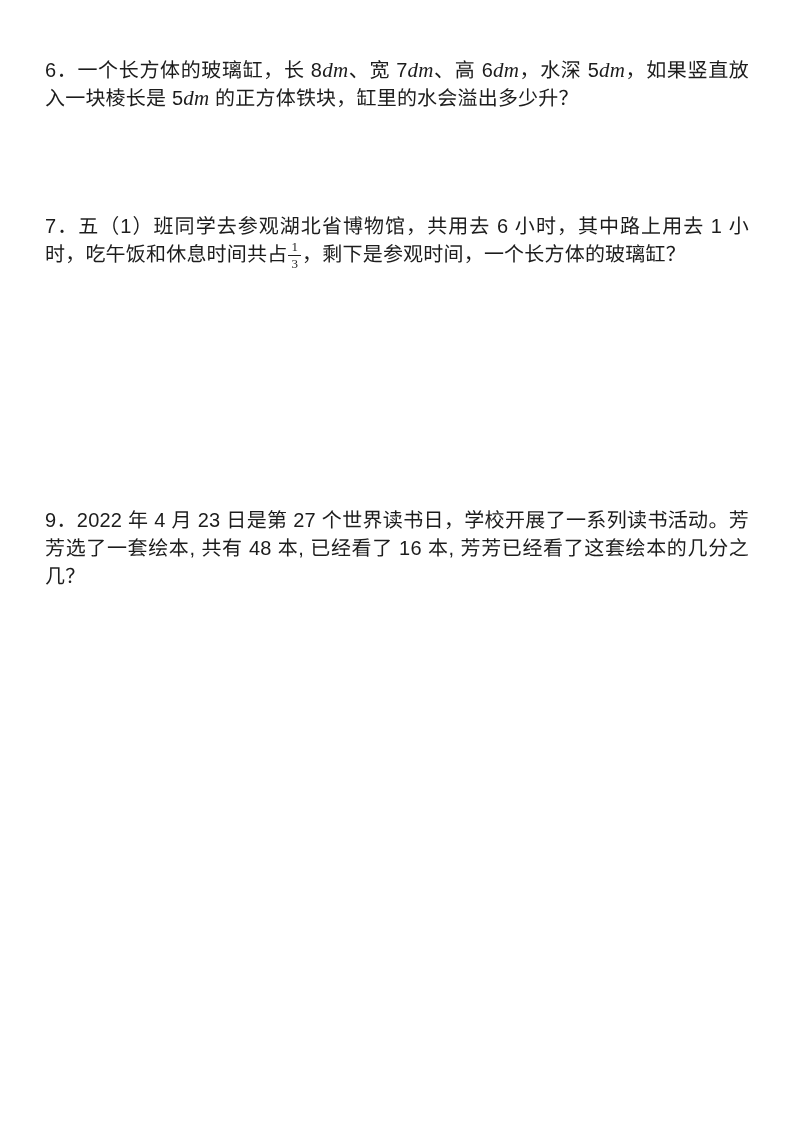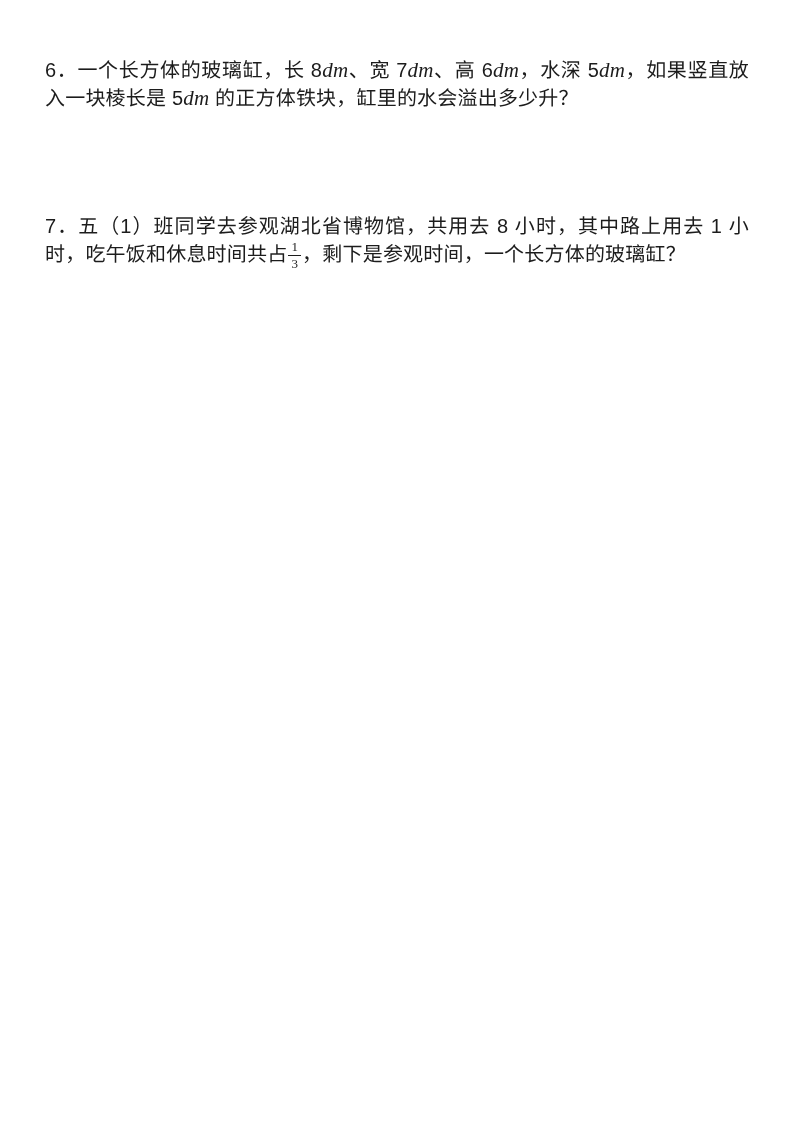--- a/index.html
+++ b/index.html
@@ -85,19 +85,20 @@
     color: #8f8f8f;
     white-space: nowrap;
   }
 </style>
 </head>
 <body>
 
 <div class="page">
   <main class="problems" id="problems">
       <p class="problem problem-6"><span class="run">6．一个长方体的玻璃缸，长 8</span><span class="math">dm</span><span class="run">、宽 7</span><span class="math">dm</span><span class="run">、高 6</span><span class="math">dm</span><span class="run">，水深 5</span><span class="math">dm</span><span class="run">，如果竖直放入一块棱长是 5</span><span class="math">dm</span><span class="run"> 的正方体铁块，缸里的水会溢出多少升？</span></p>
-      <p class="problem problem-7"><span class="run">7．五（1）班同学去参观湖北省博物馆，共用去 8 小时，其中路上用去 1 小时，吃午饭和休息时间共占</span><span class="frac"><span class="num">1</span><span class="den">3</span></span><span class="run">，剩下是参观时间，一个长方体的玻璃缸？</span></p>
+      <p class="problem problem-7"><span class="run">7．五（1）班同学去参观湖北省博物馆，共用去 6 小时，其中路上用去 1 小时，吃午饭和休息时间共占</span><span class="frac"><span class="num">1</span><span class="den">3</span></span><span class="run">，剩下是参观时间，一个长方体的玻璃缸？</span></p>
+      <p class="problem problem-9"><span class="run">9．2022 年 4 月 23 日是第 27 个世界读书日，学校开展了一系列读书活动。芳芳选了一套绘本, 共有 48 本, 已经看了 16 本, 芳芳已经看了这套绘本的几分之几？</span></p>
     </main>
   <footer class="footer">
     <span class="watermark">学科资源库 http://xueke7fuadmin.com</span>
     <span class="page-label">第 7 页，共 7 页</span>
   </footer>
 </div>
 
 </body></html>

